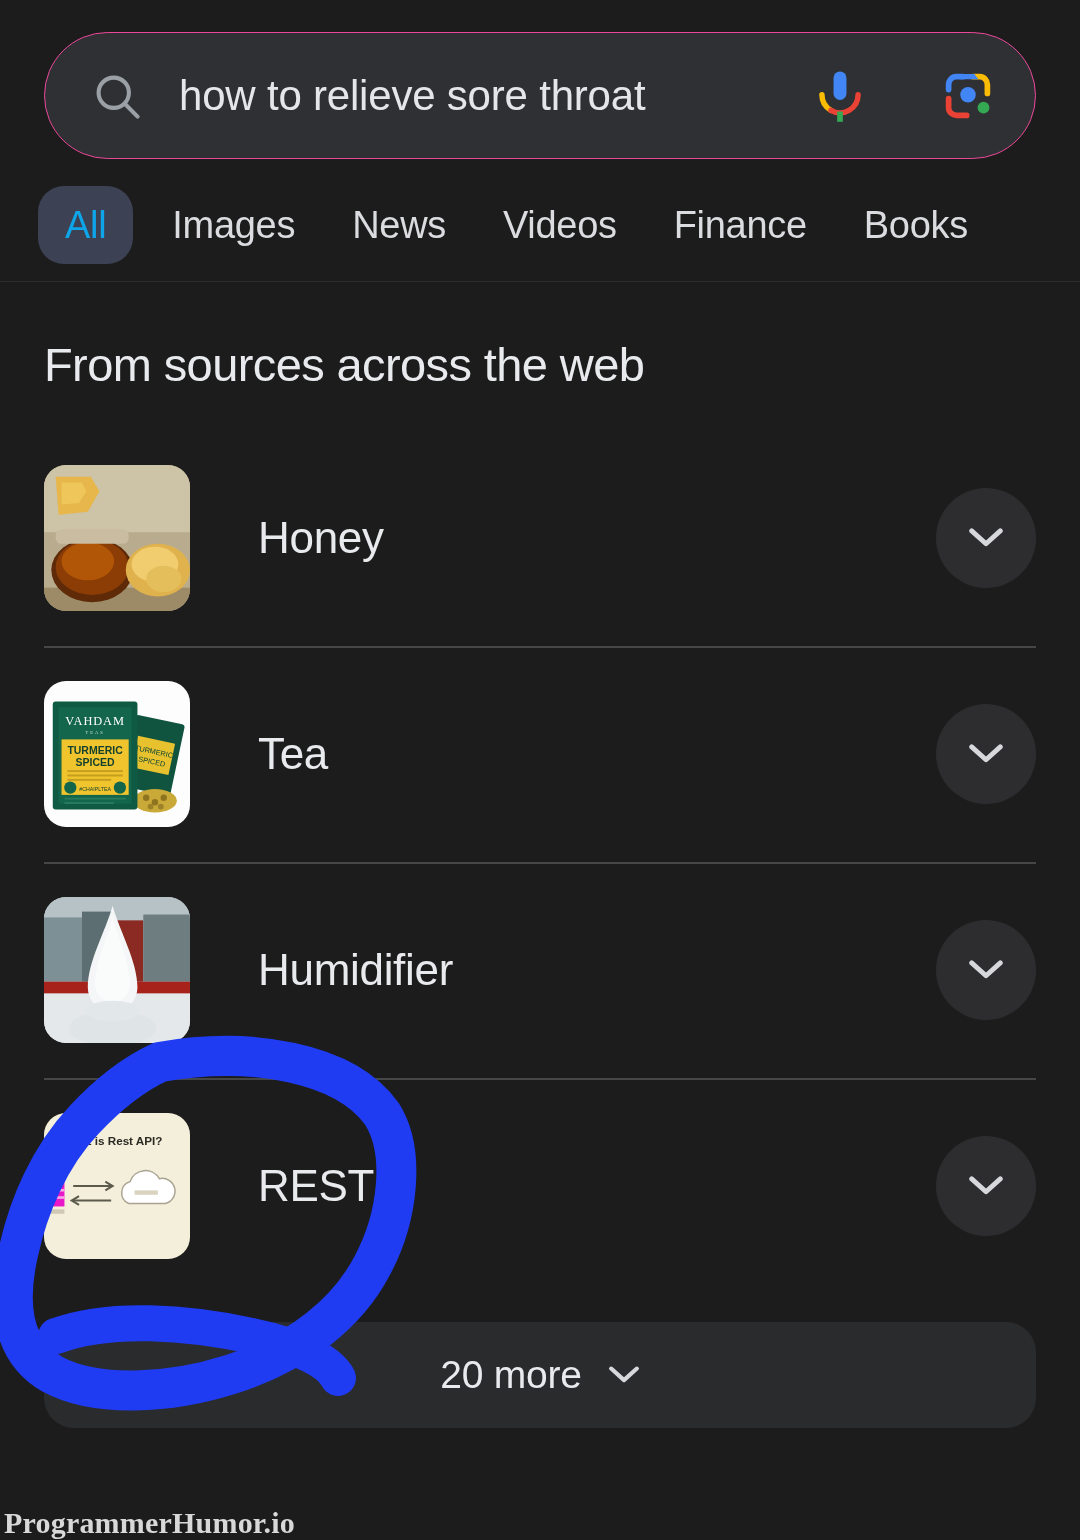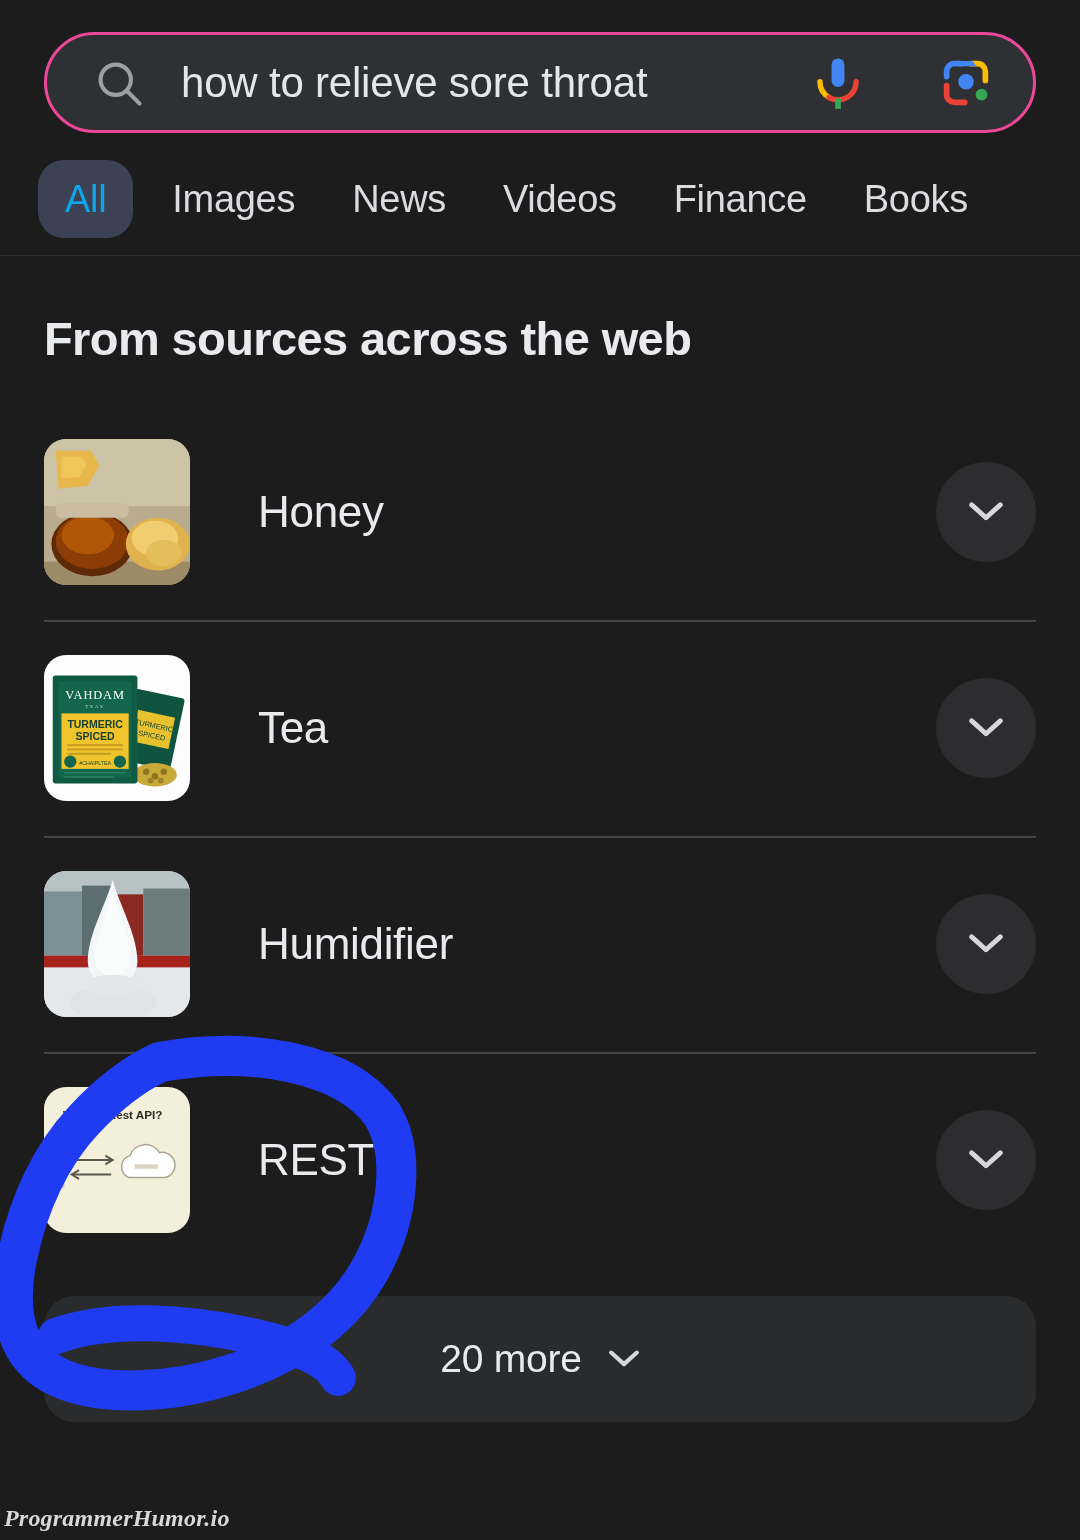--- a/index.html
+++ b/index.html
@@ -16,23 +16,23 @@
     font-family: "Liberation Sans", sans-serif;
     color: #e8eaed;
     position: relative;
   }
 
   
   .searchbar-wrap {
     padding: 32px 44px 0 44px;
   }
   .searchbar {
-    height: 101px;
+    height: 127px;
     background: #2f3033;
-    border: 3px solid #ec4899;
+    border: 1px solid #ec4899;
     border-radius: 64px;
     display: flex;
     align-items: center;
     padding: 0 36px 0 46px;
   }
   .search-icon {
     flex: 0 0 auto;
     width: 52px;
     height: 52px;
     margin-right: 36px;
@@ -87,21 +87,20 @@
     background: #2c2d30;
     width: 100%;
   }
 
   
   .section-title {
     font-size: 47px;
     color: #e8eaed;
     padding: 55px 0 0 44px;
     letter-spacing: -0.6px;
-    font-weight: bold;
   }
 
   
   .results {
     margin-top: 38px;
     padding: 0 44px;
   }
   .result-row {
     position: relative;
     height: 216px;
@@ -143,44 +142,43 @@
     justify-content: center;
   }
   .chev {
     width: 36px;
     height: 20px;
   }
 
   
   .more-wrap { padding: 28px 44px 0 44px; }
   .more-btn {
-    height: 126px;
+    height: 106px;
     background: #2a2b2d;
     border-radius: 30px;
     display: flex;
     align-items: center;
     justify-content: center;
     gap: 26px;
   }
   .more-label {
     font-size: 39px;
     color: #e8eaed;
     letter-spacing: -0.2px;
   }
   .more-chev { width: 32px; height: 18px; }
 
   
   .watermark {
     position: absolute;
     left: 4px;
-    bottom: 8px;
+    bottom: 0;
     font-family: "Liberation Serif", serif;
     font-weight: bold;
-    font-style: italic;
-    font-size: 24px;
+    font-size: 30px;
     color: #d8d8d8;
     letter-spacing: 0.2px;
   }
 
   
   .annotation {
     position: absolute;
     left: 0;
     top: 1040px;
     width: 430px;

